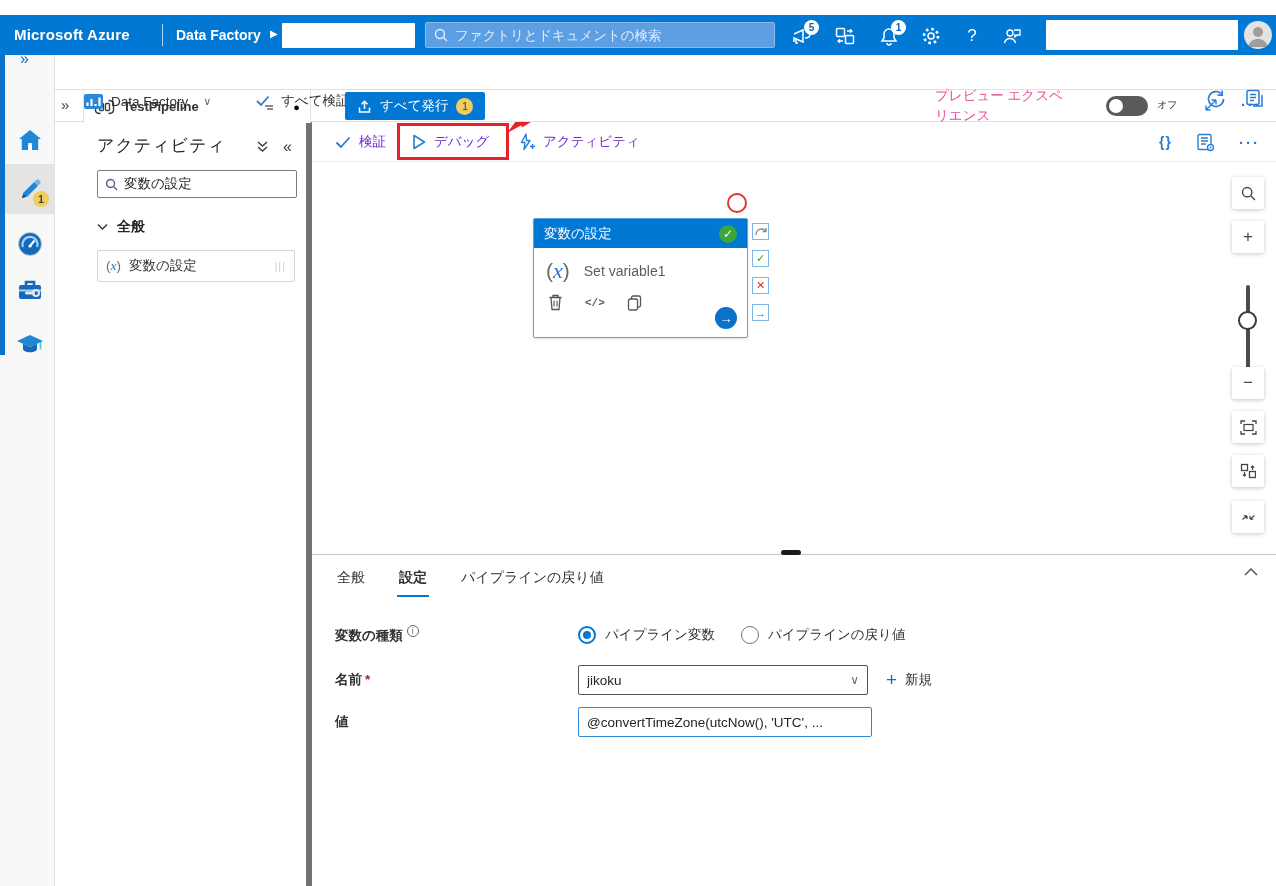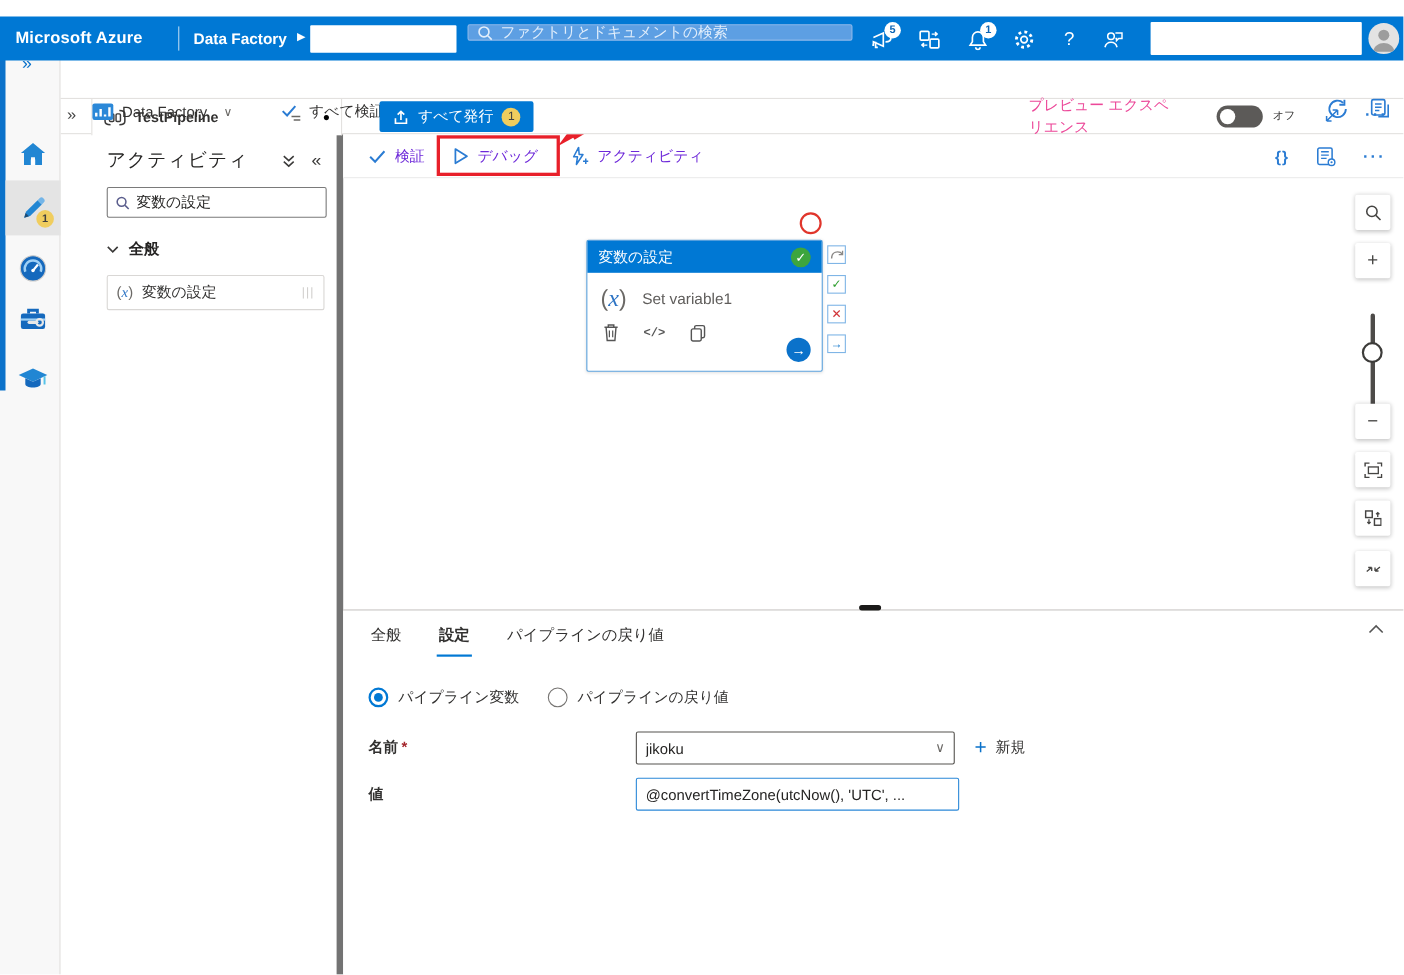--- a/index.html
+++ b/index.html
@@ -10,21 +10,21 @@
     font-size:13.5px;
   }
   .abs { position:absolute; }
   
   .topbar { position:absolute; left:0; top:15px; width:1276px; height:40px; background:#0078d4; color:#fff; z-index:30; }
   .topbar .brand { position:absolute; left:14px; top:11px; font-weight:bold; font-size:15px; letter-spacing:.2px; }
   .topbar .vdiv { position:absolute; left:162px; top:9px; width:1px; height:22px; background:rgba(255,255,255,.7); }
   .topbar .product { position:absolute; left:176px; top:12px; font-weight:bold; font-size:14px; }
   .topbar .crumb-arrow { position:absolute; left:270px; top:13px; font-size:10px; }
   .redact { background:#fff; border-radius:1px; }
-  .az-search { position:absolute; left:425px; top:7px; width:350px; height:15px; background:#5d9fe3; border:1px solid #8cb8ea; border-radius:2px; display:flex; align-items:center; padding:0 8px; gap:7px; }
+  .az-search { position:absolute; left:425px; top:7px; width:350px; height:26px; background:#5d9fe3; border:1px solid #8cb8ea; border-radius:2px; display:flex; align-items:center; padding:0 8px; gap:7px; }
   .az-search input { background:transparent; border:none; outline:none; color:#eef5fd; font-size:13.5px; width:100%; font-family:inherit; }
   .az-search input::placeholder { color:#e2eefb; opacity:1; }
   .topicon { position:absolute; top:8px; width:26px; height:26px; display:flex; align-items:center; justify-content:center; cursor:pointer; }
   .badge { position:absolute; width:15px; height:15px; background:#fff; color:#0b64b5; border-radius:50%; font-size:10px; font-weight:bold; display:flex; align-items:center; justify-content:center; }
   .avatar { position:absolute; left:1244px; top:6px; width:28px; height:28px; border-radius:50%; background:#e3e3e3; overflow:hidden; }
   
   .cmdbar { position:absolute; left:0; top:40px; width:1276px; height:50px; background:#fff; border-bottom:1px solid #e3e1df; z-index:20; }
   .cmd-item { position:absolute; display:flex; align-items:center; gap:7px; color:#323130; font-size:13.5px; cursor:pointer; }
   .publish-btn { position:absolute; left:345px; top:52px; height:28px; background:#0078d4; color:#fff; border:none; border-radius:2px; display:flex; align-items:center; gap:8px; padding:0 12px; font-size:13.5px; cursor:pointer; font-family:inherit; }
   .publish-badge { width:17px; height:17px; border-radius:50%; background:#f0cd5e; color:#40403e; font-size:11px; display:flex; align-items:center; justify-content:center; }
@@ -463,20 +463,23 @@
     <span class="bp-tab selected">設定</span>
     <span class="bp-tab">パイプラインの戻り値</span>
   </div>
   <span class="bp-collapse">
     <svg width="14" height="9" viewBox="0 0 14 9">
         <path d="M1 8l6-6 6 6" fill="none" stroke="#555" stroke-width="1.5"></path>
       </svg>
   </span>
 
   <div class="frow" style="top:70px;">
+    <span class="flabel">
+      <span>変数の種類</span><span class="info-i">i</span>
+    </span>
     <label class="radio">
       <span class="rdot on"></span>
       <span>パイプライン変数</span>
     </label>
     <label class="radio">
       <span class="rdot"></span>
       <span>パイプラインの戻り値</span>
     </label>
   </div>
 

